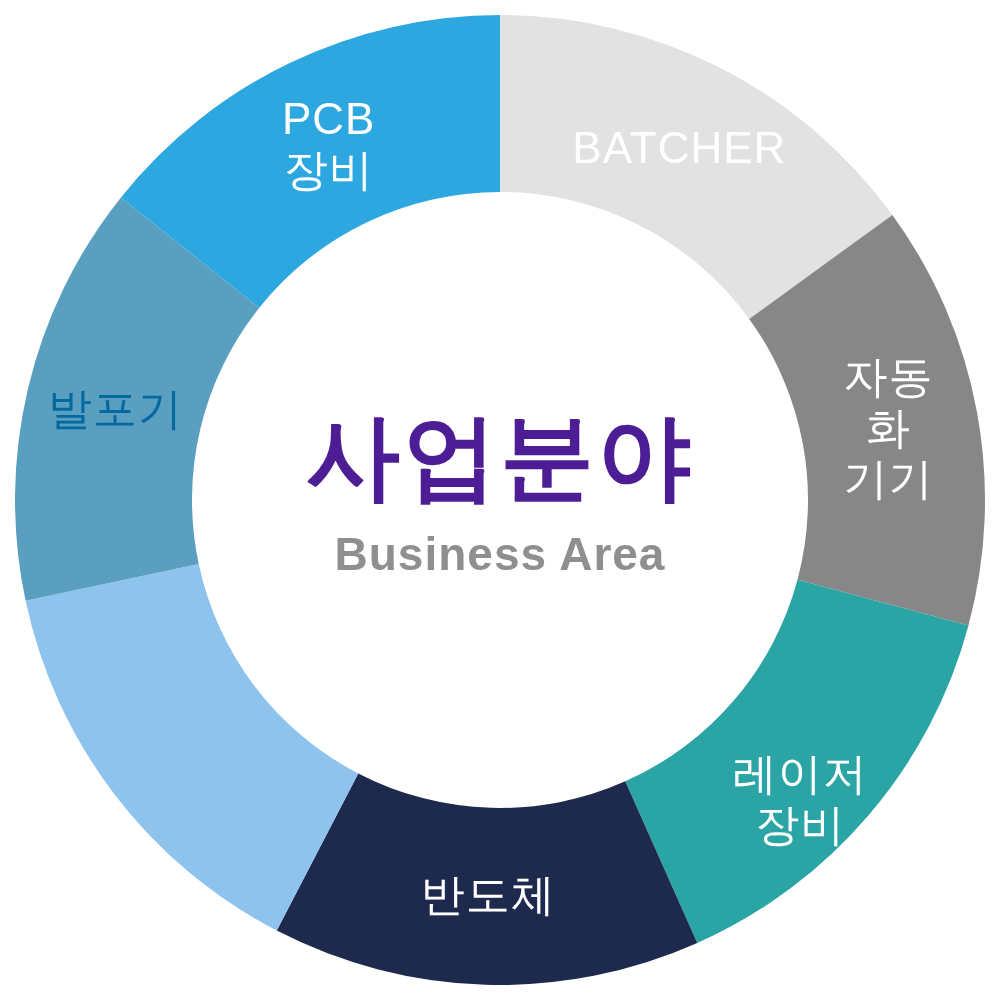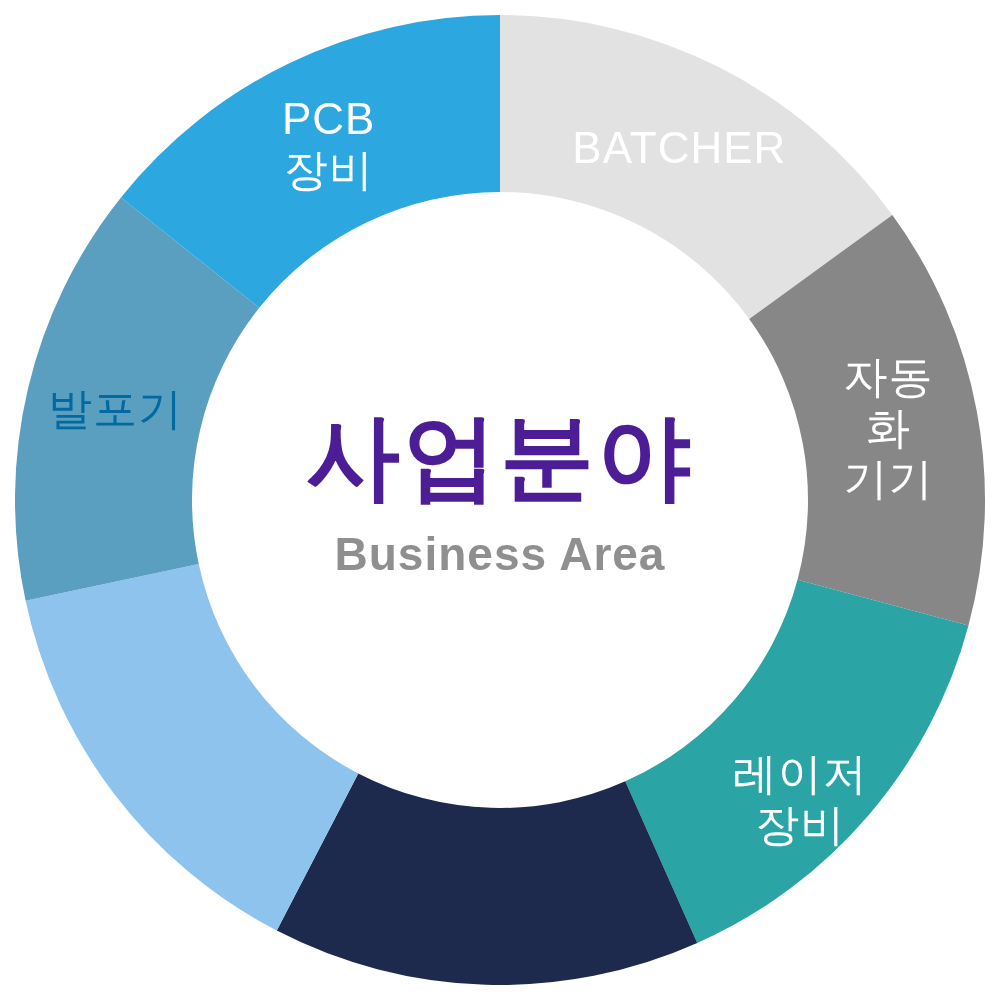--- a/index.html
+++ b/index.html
@@ -73,19 +73,20 @@
       <path d="M 276.803104379832 930.5904617911547 A 485 485 0 0 1 25.598413644104312 600.8371700466134 L 198.7305389739879 564.03680077187 A 308 308 0 0 0 358.2584662865737 773.4471386220116 Z" fill="#8dc3ec"></path>
       <path d="M 25.598413644104312 600.8371700466134 A 485 485 0 0 1 120.96257087687309 197.41839559594746 L 259.2916944950039 307.8450842135089 A 308 308 0 0 0 198.7305389739879 564.03680077187 Z" fill="#5b9fc0"></path>
       <path d="M 120.96257087687309 197.41839559594746 A 485 485 0 0 1 499.9999999999999 15 L 499.99999999999994 192 A 308 308 0 0 0 259.2916944950039 307.8450842135089 Z" fill="#2ca7e0"></path>
     </svg>
   <div class="labels" id="labels">
       <div class="seg-label" style="left: 679.326px; top: 148.052px; color: rgb(255, 255, 255);">BATCHER</div>
       <div class="seg-label" style="left: 888.386px; top: 428.017px; color: rgb(255, 255, 255);">자동화
 기기</div>
       <div class="seg-label" style="left: 800.36px; top: 756.532px; color: rgb(255, 255, 255); margin-top: 42px;">레이저
 장비</div>
+      <div class="seg-label" style="left: 488.282px; top: 894.826px; color: rgb(255, 255, 255);">반도체</div>
       <div class="seg-label" style="left: 115.594px; top: 409.13px; color: #0369a1;">발포기</div>
       <div class="seg-label" style="left: 328.705px; top: 144.075px; color: rgb(255, 255, 255);">PCB
 장비</div>
     </div>
   <div class="center-title" style="color: #4c1d95;">사업분야</div>
   <div class="center-subtitle" style="color: rgb(143, 143, 143);">Business Area</div>
 </div>
 
 </body></html>

